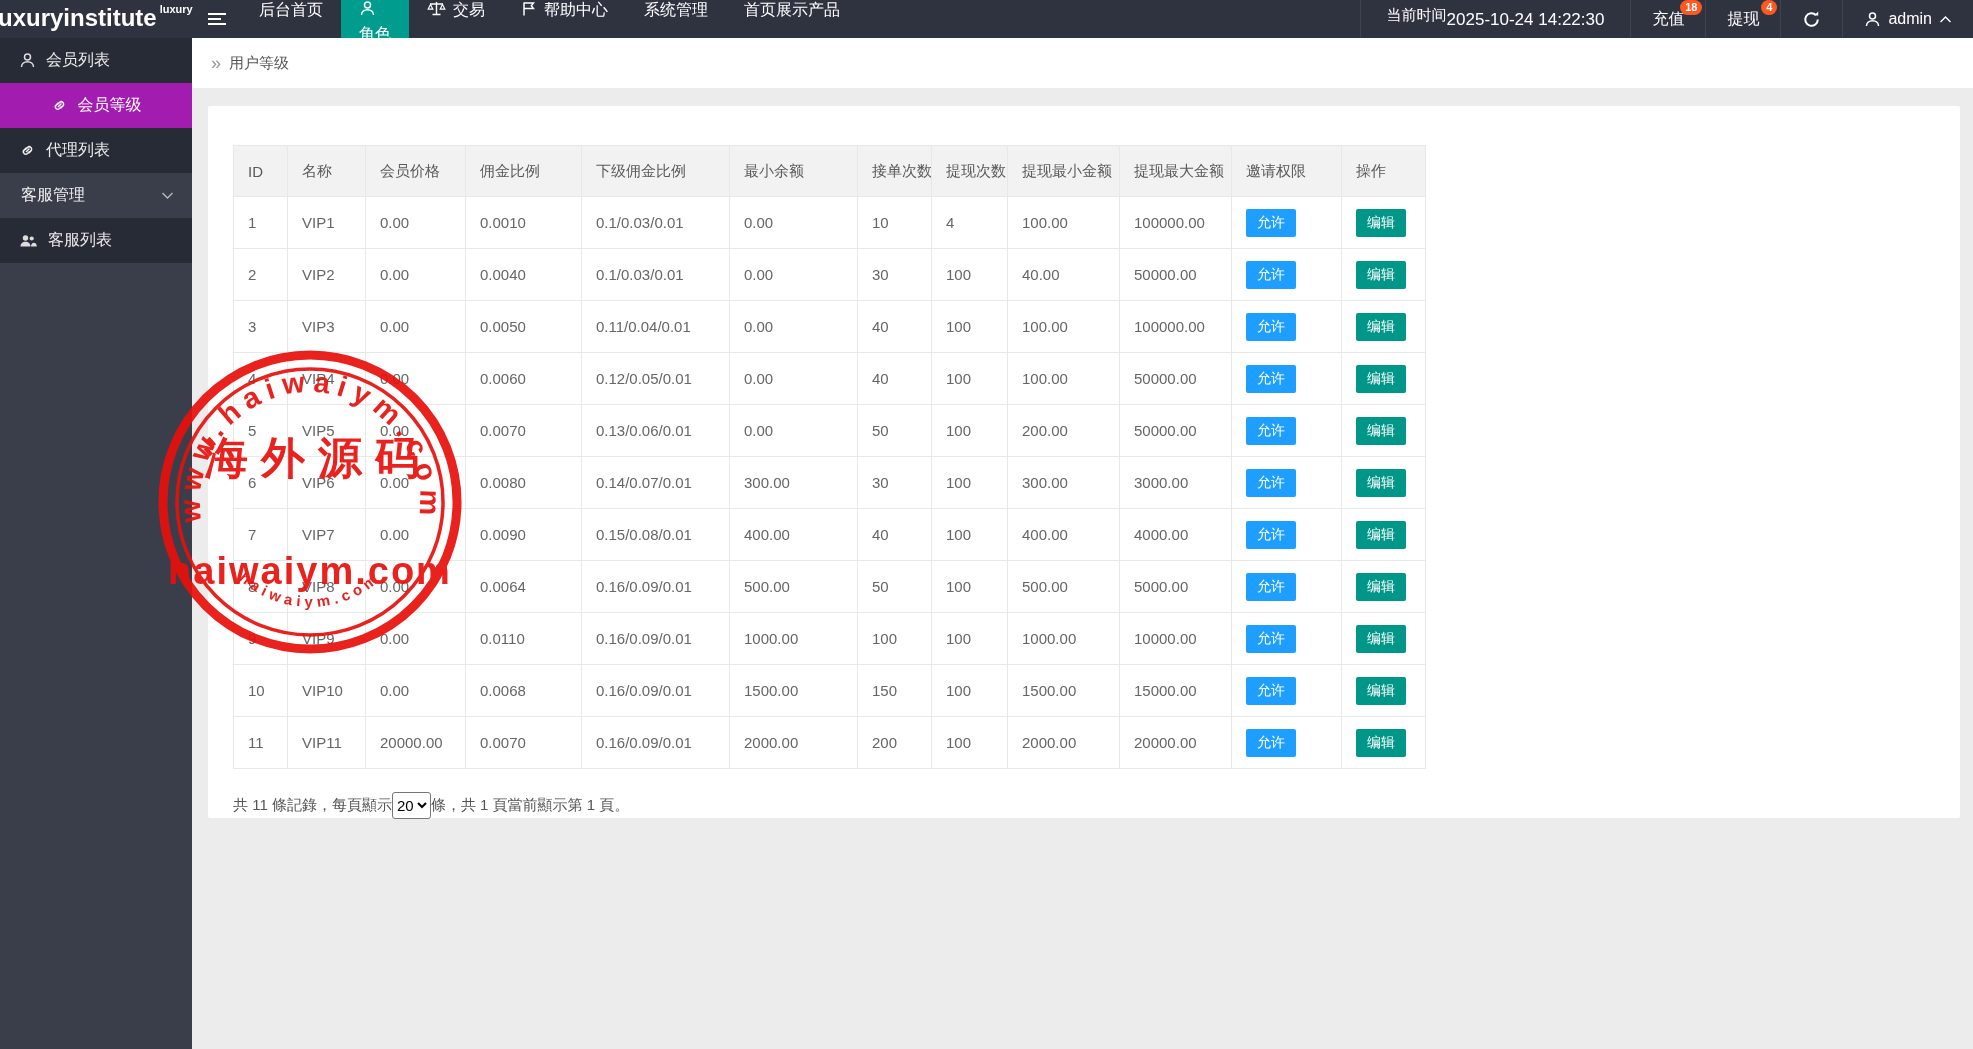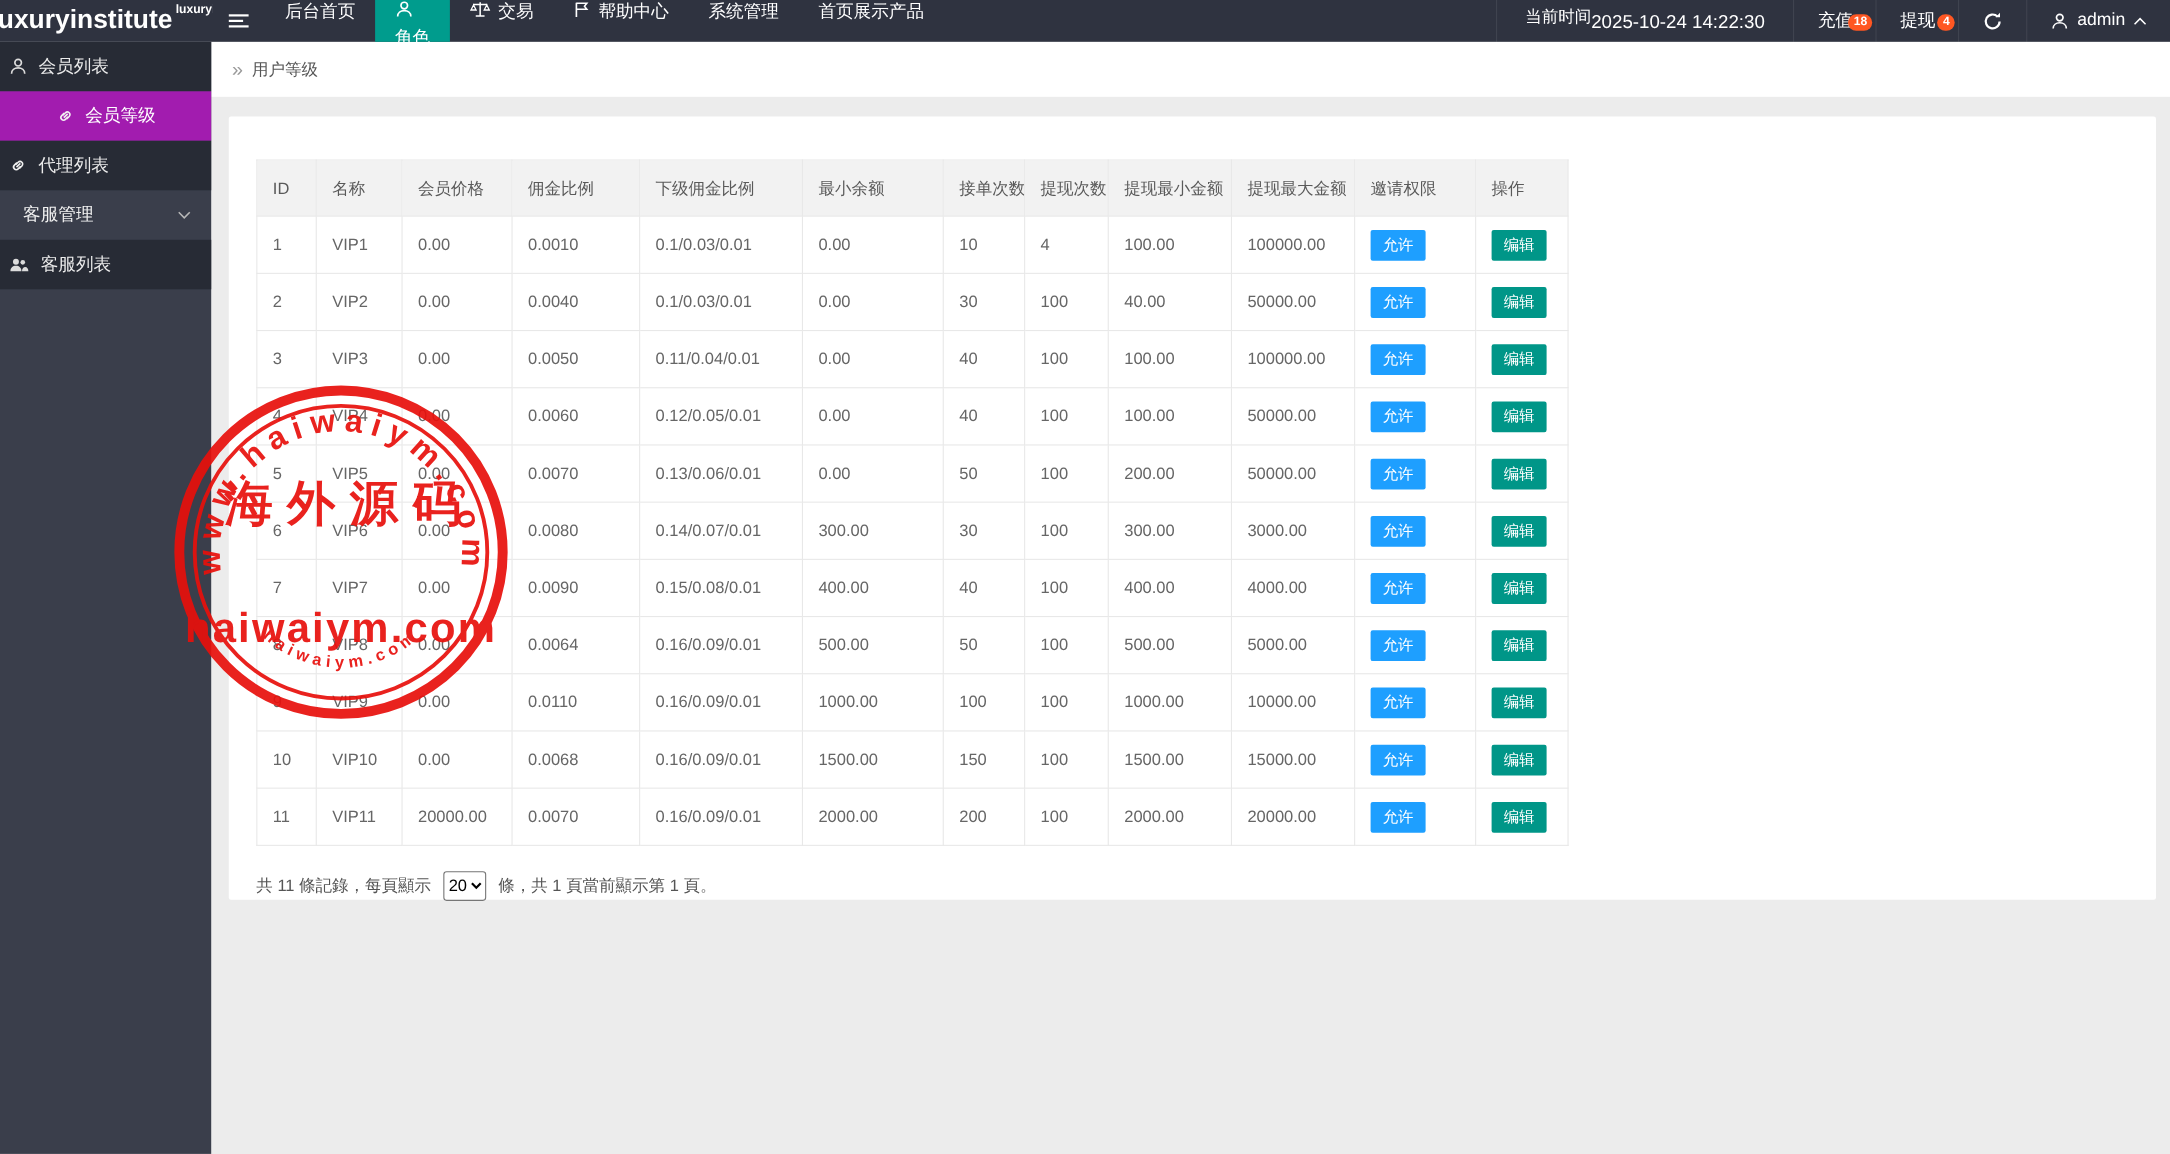--- a/index.html
+++ b/index.html
@@ -17,48 +17,48 @@
   .top-nav{display:flex;align-items:stretch;}
   .nav-item{display:flex;align-items:flex-start;gap:7px;padding:0 18px;font-size:16px;cursor:pointer;white-space:nowrap;}
   .nav-item.active{background:#009c8d;flex-direction:column;}
   .top-right{margin-left:auto;display:flex;align-items:stretch;}
   .tr-item{position:relative;display:flex;align-items:center;padding:0 21px;font-size:16px;
     border-left:1px solid rgba(255,255,255,.08);cursor:pointer;white-space:nowrap;}
   .time-block{align-items:center;justify-content:flex-start;overflow:hidden;
     padding:0 26px;cursor:default;}
   .time-label{font-size:15px;margin-top:-7px;}
   .time-value{font-size:17px;margin-top:1px;}
-  .badge{position:absolute;top:13px;right:3px;background:#ff5722;color:#fff;font-size:11px;
+  .badge{position:absolute;top:0;right:3px;background:#ff5722;color:#fff;font-size:11px;
     line-height:1;padding:2px 5px;border-radius:9px;font-weight:bold;}
   .admin-name{font-weight:normal;margin:0 7px;}
   svg.ic{display:block;}
   
   .sidebar{position:absolute;top:38px;left:0;width:192px;height:1011px;background:#3a3e4b;z-index:5;}
   .side-group-header{height:45px;display:flex;align-items:center;justify-content:space-between;
     padding:0 18px 0 21px;color:#f2f2f2;font-size:16px;cursor:pointer;}
   .side-item{height:45px;background:#272b35;display:flex;align-items:center;gap:10px;
-    padding:0 8px;color:#ececec;font-size:16px;cursor:pointer;}
+    padding:0 19px;color:#ececec;font-size:16px;cursor:pointer;}
   .side-item.active{background:#a21caf;color:#fff;justify-content:center;}
   
   .breadcrumb-bar{position:absolute;left:192px;top:38px;width:1781px;height:50px;background:#fff;
     display:flex;align-items:center;padding-left:19px;box-sizing:border-box;}
   .breadcrumb-marker{color:#9a9a9a;font-size:18px;margin-right:8px;}
   .breadcrumb-title{color:#555;font-size:15px;}
   .card{position:absolute;left:208px;top:106px;width:1752px;height:712px;background:#fff;border-radius:2px;}
   table.grid{border-collapse:collapse;table-layout:fixed;width:1192px;margin:39px 0 0 25px;
     font-size:15px;color:#666;}
   .grid th,.grid td{border:1px solid #e8e8e8;padding:0 6px 0 14px;text-align:left;
     overflow:hidden;white-space:nowrap;}
   .grid th{background:#f2f2f2;color:#5a5a5a;font-weight:normal;height:50px;}
   .grid td{height:51px;}
   .btn{border:none;color:#fff;font-size:14px;padding:5px 11px;border-radius:2px;cursor:pointer;
     font-family:inherit;}
   .btn-allow{background:#1e9fff;}
   .btn-edit{background:#009688;}
-  .table-footer{margin:23px 0 0 25px;font-size:15px;color:#555;display:flex;align-items:center;gap:11px;}
+  .table-footer{margin:23px 0 0 25px;font-size:15px;color:#555;display:flex;align-items:center;gap:0;}
   .page-size-select{height:27px;font-size:15px;border:1px solid #767676;border-radius:3px;
     background:#fff;font-family:inherit;}
   
   .watermark{position:absolute;left:145px;top:337px;z-index:60;pointer-events:none;opacity:.92;}
 </style>
 </head>
 <body>
 
 <div class="topbar">
   <div class="logo">

